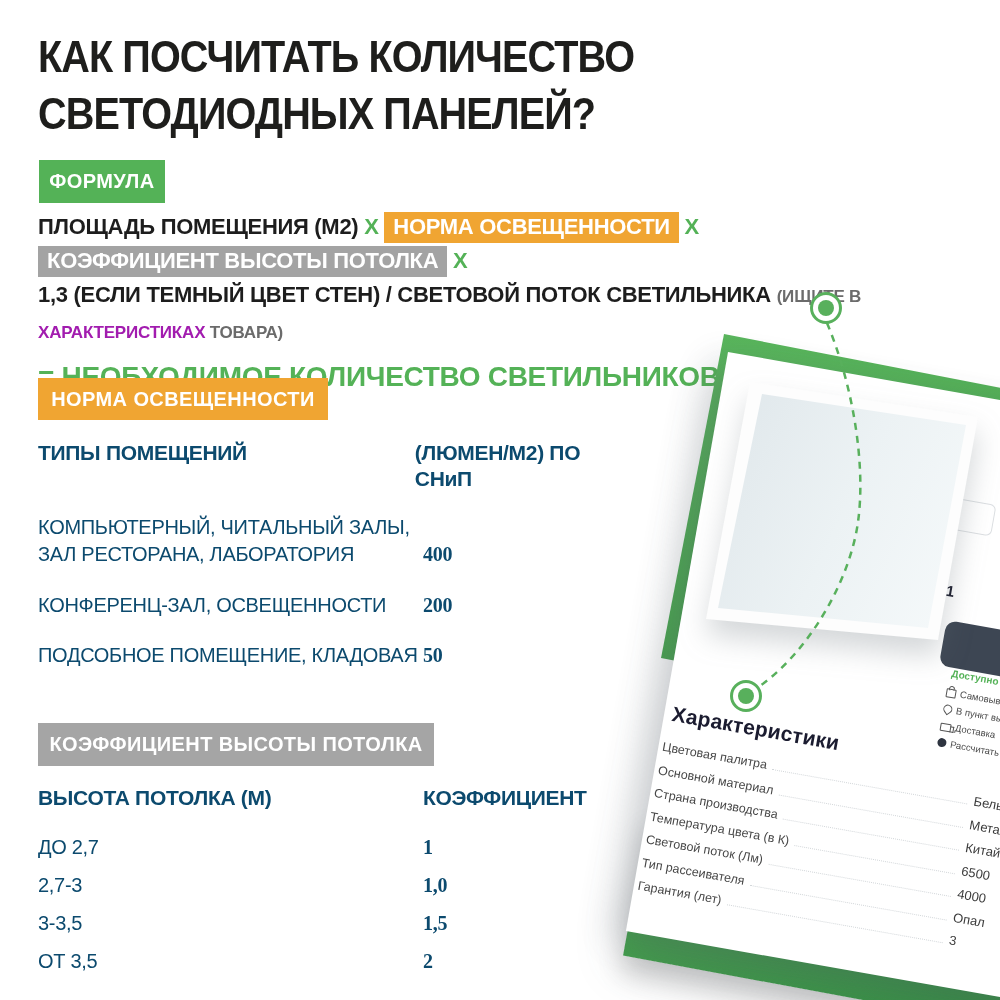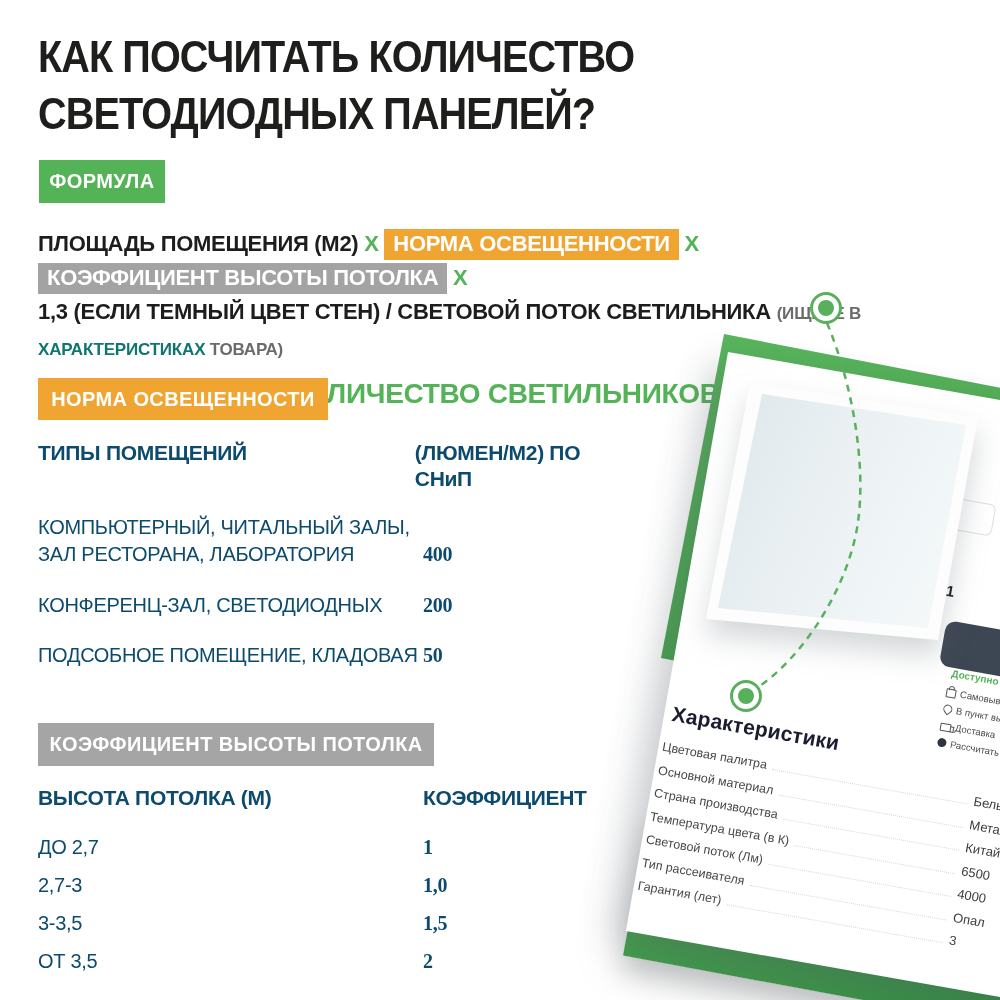--- a/index.html
+++ b/index.html
@@ -9,28 +9,28 @@
   
   .title{position:absolute;left:38px;top:28px;font-size:44px;line-height:57px;font-weight:800;
     color:#1e1e1c;letter-spacing:-1px;transform:scaleX(.9);transform-origin:left top;white-space:nowrap;}
 
   .badge{position:absolute;display:flex;align-items:center;justify-content:center;
     color:#fff;font-weight:700;letter-spacing:.4px;white-space:nowrap;}
   .badge-formula{left:39px;top:160px;width:126px;height:43px;background:#54b257;font-size:20px;}
   .badge-orange{left:38px;top:378px;width:290px;height:42px;background:#f0a532;font-size:20px;}
   .badge-gray{left:38px;top:723px;width:396px;height:43px;background:#a5a5a5;font-size:20px;}
 
-  .formula{position:absolute;left:38px;top:227px;width:950px;font-weight:700;color:#1d1d1d;
+  .formula{position:absolute;left:38px;top:210px;width:950px;font-weight:700;color:#1d1d1d;
     font-size:22px;line-height:34px;letter-spacing:-.3px;}
   .fx{color:#54b257;}
   .hl{display:inline-block;color:#fff;padding:1px 9px 2px;line-height:28px;}
   .hl-orange{background:#f0a532;}
   .hl-gray{background:#a3a3a3;}
   .f-note{font-size:17px;color:#6b6b6b;letter-spacing:-.2px;}
-  .f-note .link{color:#0f766e;}
+  .f-note .link{color:#a21caf;}
   .f-result{margin-top:10px;font-size:28px;font-weight:800;color:#54b257;letter-spacing:-.3px;}
 
   .tbl{position:absolute;left:38px;color:#0c4a6e;}
   .tbl-norm{top:440px;width:600px;}
   .tbl-coef{top:785px;width:600px;}
   .t-head{display:flex;font-weight:700;font-size:21px;line-height:26px;letter-spacing:-.3px;}
   .t-row{display:flex;font-size:20px;line-height:26px;letter-spacing:-.3px;}
   .t-c1{width:385px;white-space:pre-line;}
   .t-val{font-weight:700;font-family:Liberation Serif, serif;}
   .tbl-norm .t-head{margin-bottom:22px;}
@@ -117,21 +117,21 @@
     <div class="t-head">
       <div class="t-c1">ТИПЫ ПОМЕЩЕНИЙ</div>
       <div>(ЛЮМЕН/М2) ПО СНиП</div>
     </div>
     <div class="t-row row-tall">
       <div class="t-c1">КОМПЬЮТЕРНЫЙ, ЧИТАЛЬНЫЙ ЗАЛЫ,
 ЗАЛ РЕСТОРАНА, ЛАБОРАТОРИЯ</div>
       <div class="t-val">400</div>
     </div>
     <div class="t-row">
-      <div class="t-c1">КОНФЕРЕНЦ-ЗАЛ, СВЕТОДИОДНЫХ</div>
+      <div class="t-c1">КОНФЕРЕНЦ-ЗАЛ, ОСВЕЩЕННОСТИ</div>
       <div class="t-val">200</div>
     </div>
     <div class="t-row">
       <div class="t-c1">ПОДСОБНОЕ ПОМЕЩЕНИЕ, КЛАДОВАЯ</div>
       <div class="t-val">50</div>
     </div>
   </div>
 
   <div class="badge badge-gray">
     <span>КОЭФФИЦИЕНТ ВЫСОТЫ ПОТОЛКА</span>

